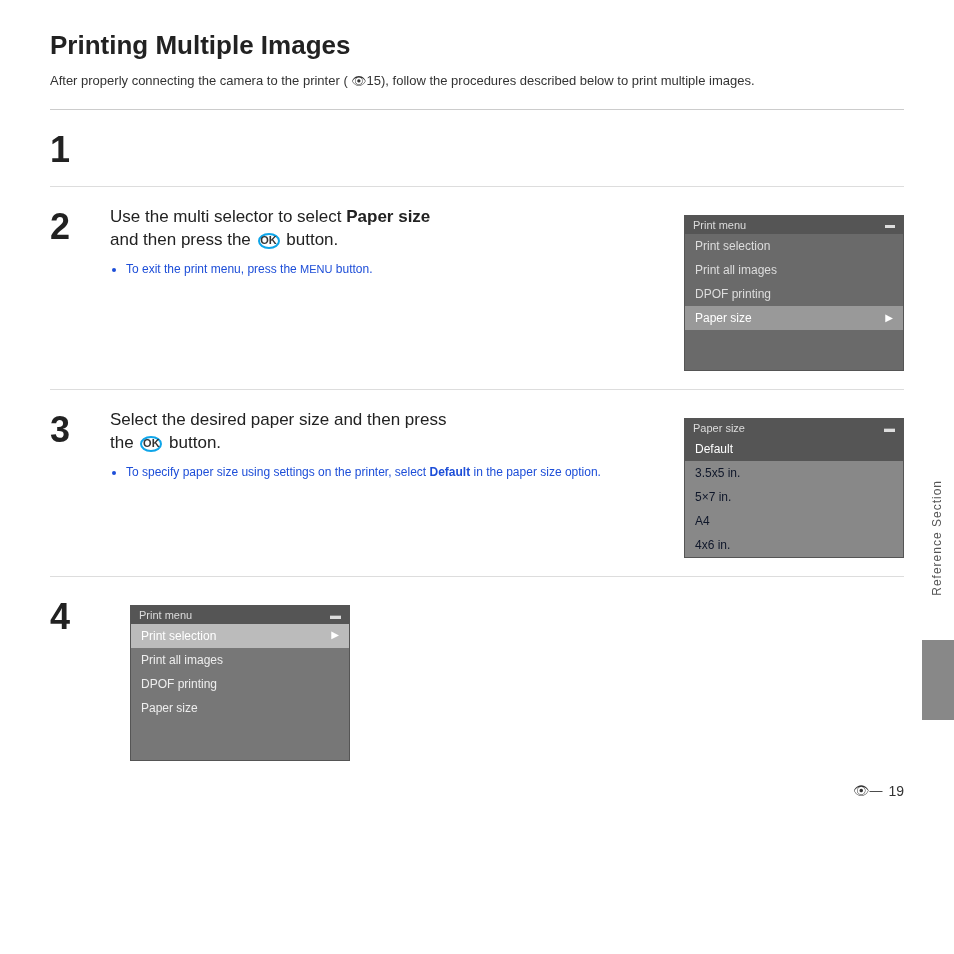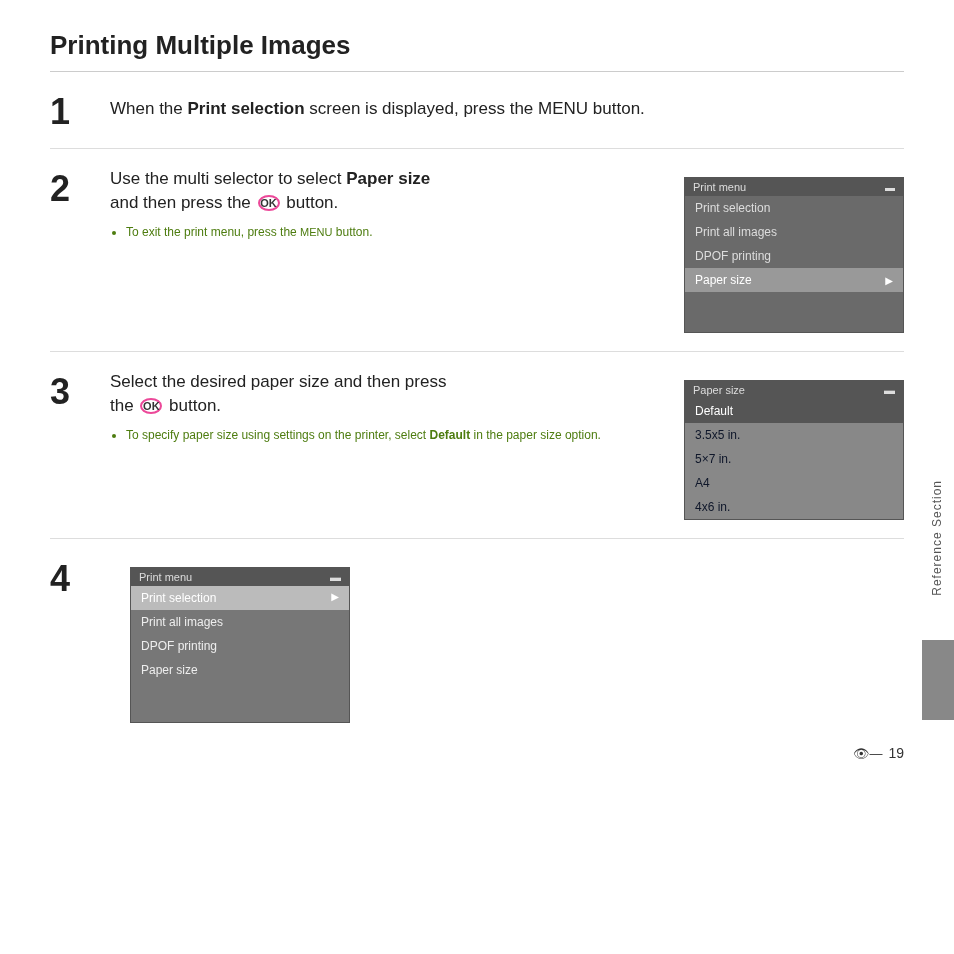--- a/index.html
+++ b/index.html
@@ -71,36 +71,36 @@
     }
 
     .step-text strong {
       font-weight: bold;
     }
 
     .ok-btn {
       display: inline-flex;
       align-items: center;
       justify-content: center;
-      border: 2px solid #ec4899;
+      border: 2px solid #0ea5e9;
       border-radius: 50%;
       width: 22px;
       height: 16px;
       font-size: 11px;
       font-weight: bold;
       vertical-align: middle;
       margin: 0 2px;
       color: #333;
     }
 
     .bullet-list {
       margin-top: 8px;
       padding-left: 16px;
       font-size: 12px;
-      color: #4d7c0f;
+      color: #1d4ed8;
       line-height: 1.5;
     }
 
     .bullet-list li {
       list-style: disc;
       margin-bottom: 3px;
     }
 
     
     .step-with-image {
@@ -264,32 +264,31 @@
       padding-top: 6px;
     }
   </style>
 </head>
 <body>
 
 <div class="page">
 
   <div class="page-title">Printing Multiple Images</div>
 
+  <div class="intro-text">
+    After properly connecting the camera to the printer (
+    <span style="font-size:12px;">👁</span>15), follow the procedures described below to print multiple images.
+  </div>
 
   <hr class="divider">
 
   <div class="steps-container">
 
     <div class="step">
       <div class="step-number">1</div>
-      <div class="step-content">
-        <div class="step1-text">
-          When the <strong>Print selection</strong> screen is displayed, press the <span class="menu-font">MENU</span> button.
-        </div>
-      </div>
     </div>
 
     <div class="step">
       <div class="step-number">2</div>
       <div class="step-content">
         <div class="step-with-image">
           <div class="step-left">
             <div class="step-text">
               Use the multi selector to select <strong>Paper size</strong><br>
               and then press the <span class="ok-btn">OK</span> button.

